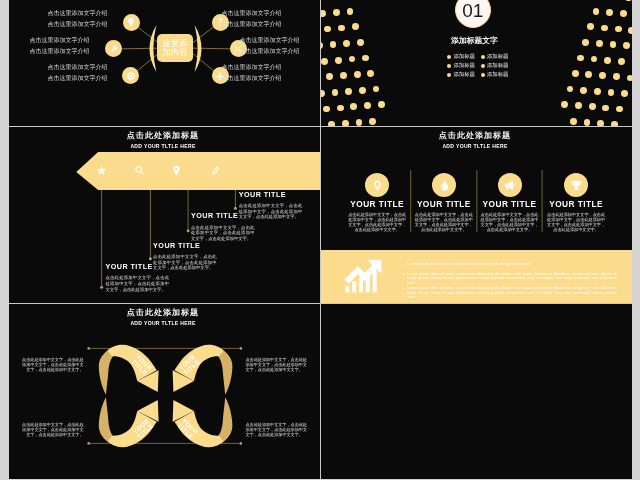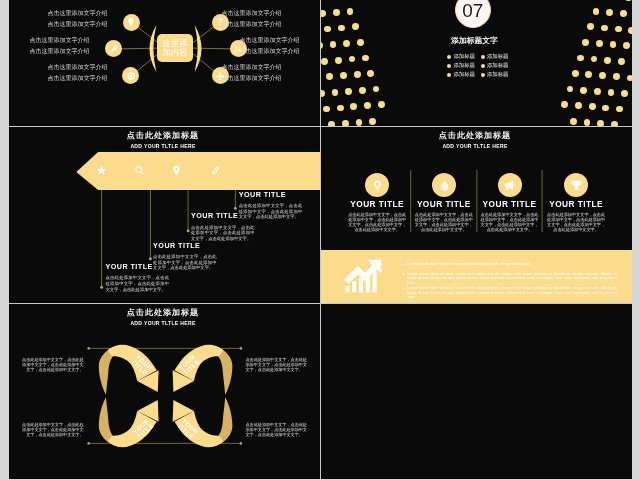--- a/index.html
+++ b/index.html
@@ -204,21 +204,21 @@
           <i style="left:130.45px;top:104.50px"></i>
           <i style="left:116.75px;top:103.40px"></i>
           <i style="left:103.05px;top:102.30px"></i>
           <i style="left:89.35px;top:101.20px"></i>
           <i style="left:138.95px;top:121.15px"></i>
           <i style="left:125.25px;top:120.05px"></i>
           <i style="left:111.55px;top:118.95px"></i>
           <i style="left:97.85px;top:117.85px"></i>
         </div>
       <div class="s2num">
-        <span>07</span>
+        <span>01</span>
       </div>
       <div class="s2title">添加标题文字</div>
       <div class="s2list">
         <div class="s2item">
             <i class="bdot"></i>
             <span>添加标题</span>
           </div>
         <div class="s2item">
             <i class="bdot"></i>
             <span>添加标题</span>

